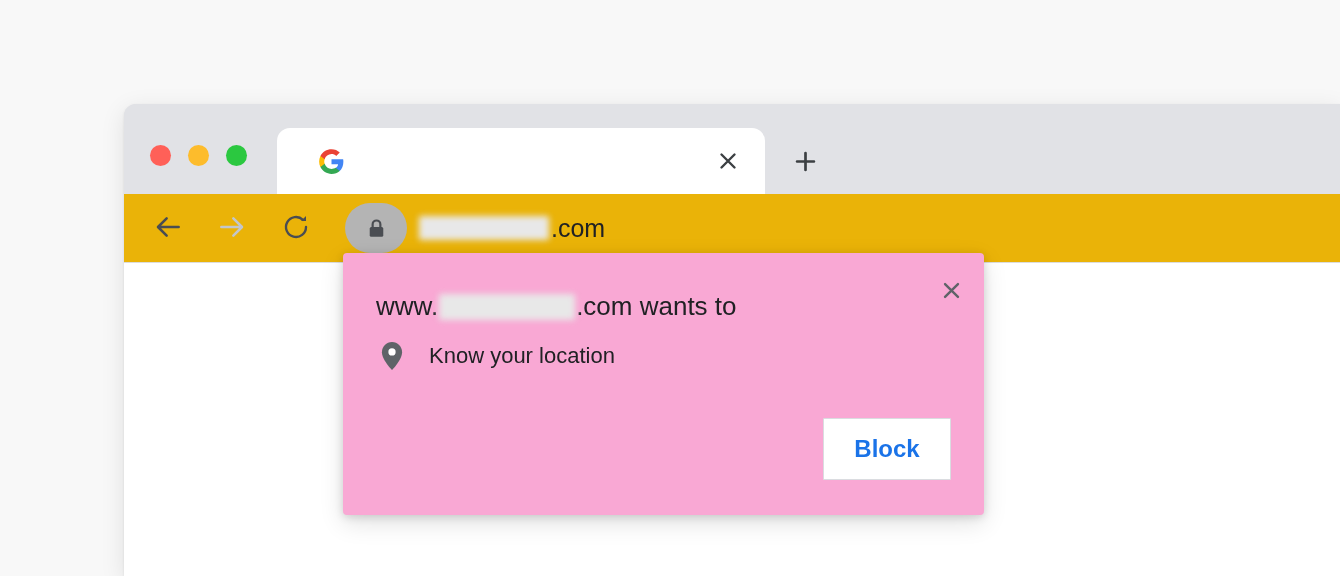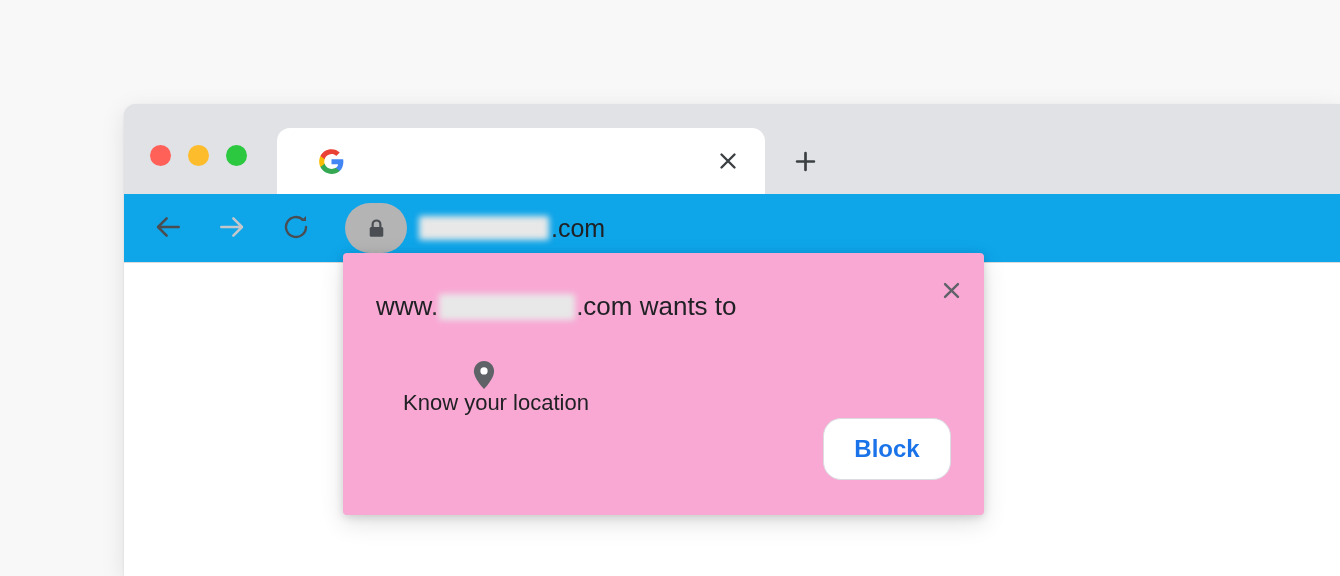--- a/index.html
+++ b/index.html
@@ -102,21 +102,21 @@
     justify-content: center;
   }
 
   
   #toolbar {
     position: absolute;
     left: 0;
     top: 90px;
     width: 100%;
     height: 69px;
-    background: #0ea5e9;
+    background: #eab308;
     border-bottom: 1px solid #dcdcdc;
     box-sizing: border-box;
   }
   .nav-button {
     position: absolute;
     top: 10px;
     width: 46px;
     height: 46px;
     display: flex;
     align-items: center;
@@ -210,24 +210,23 @@
     white-space: nowrap;
   }
   #dialog-title-redacted {
     width: 136px;
     height: 26px;
     margin: 0 1px;
   }
   #permission-row {
     position: absolute;
     left: 36px;
-    top: 107px;
-    display: flex;
-    align-items: center;
-    flex-direction: column;
+    top: 88px;
+    display: flex;
+    align-items: center;
   }
   #location-pin-icon {
     width: 26px;
     height: 30px;
     flex: 0 0 auto;
   }
   #permission-label {
     margin-left: 24px;
     font-size: 22px;
     color: #202124;
@@ -238,21 +237,21 @@
     right: 33px;
     top: 165px;
     display: flex;
     gap: 18px;
   }
   .dialog-button {
     min-width: 128px;
     height: 62px;
     padding: 0 20px;
     border: 1px solid #dadce0;
-    border-radius: 18px;
+    border-radius: 1px;
     background: #ffffff;
     color: #1a73e8;
     font-family: "Liberation Sans", sans-serif;
     font-size: 24px;
     font-weight: bold;
     cursor: pointer;
     display: flex;
     align-items: center;
     justify-content: center;
     box-sizing: border-box;

